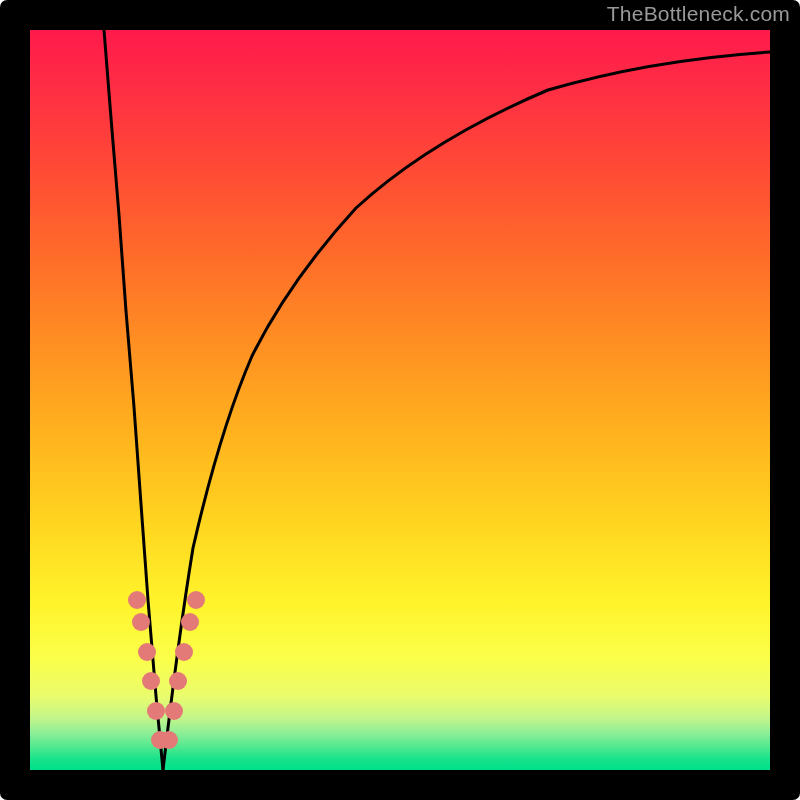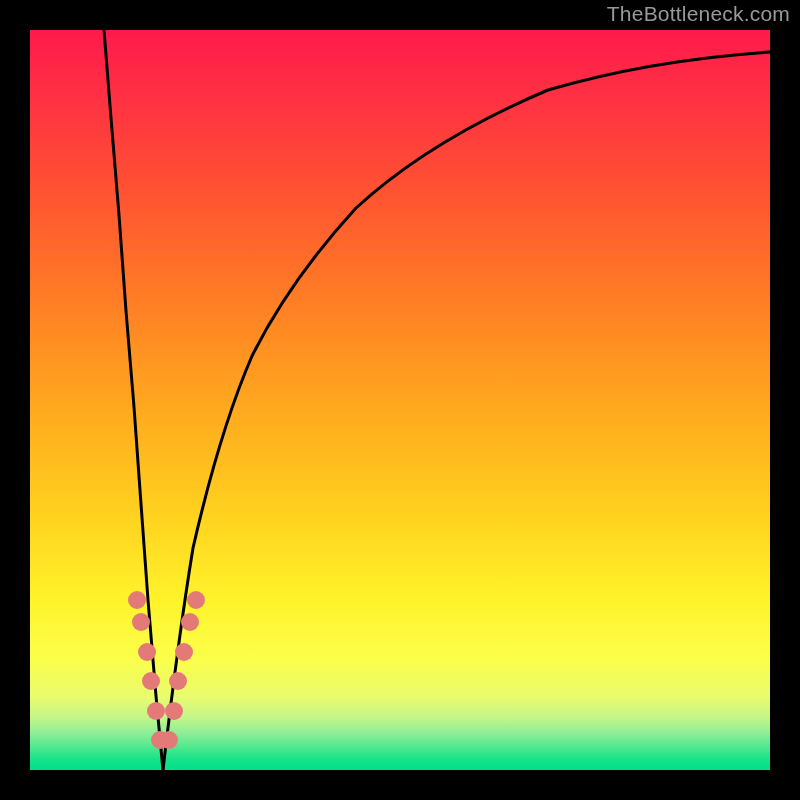--- a/index.html
+++ b/index.html
@@ -8,20 +8,21 @@
     width: 800px;
     height: 800px;
     overflow: hidden;
     font-family: Arial, Helvetica, sans-serif;
   }
   .frame {
     position: relative;
     width: 800px;
     height: 800px;
     background: #000;
+    border-radius: 7px;
   }
   .plot-area {
     position: absolute;
     left: 30px;
     top: 30px;
     width: 740px;
     height: 740px;
     background: linear-gradient(
       to bottom,
       #ff1a4b 0%,

